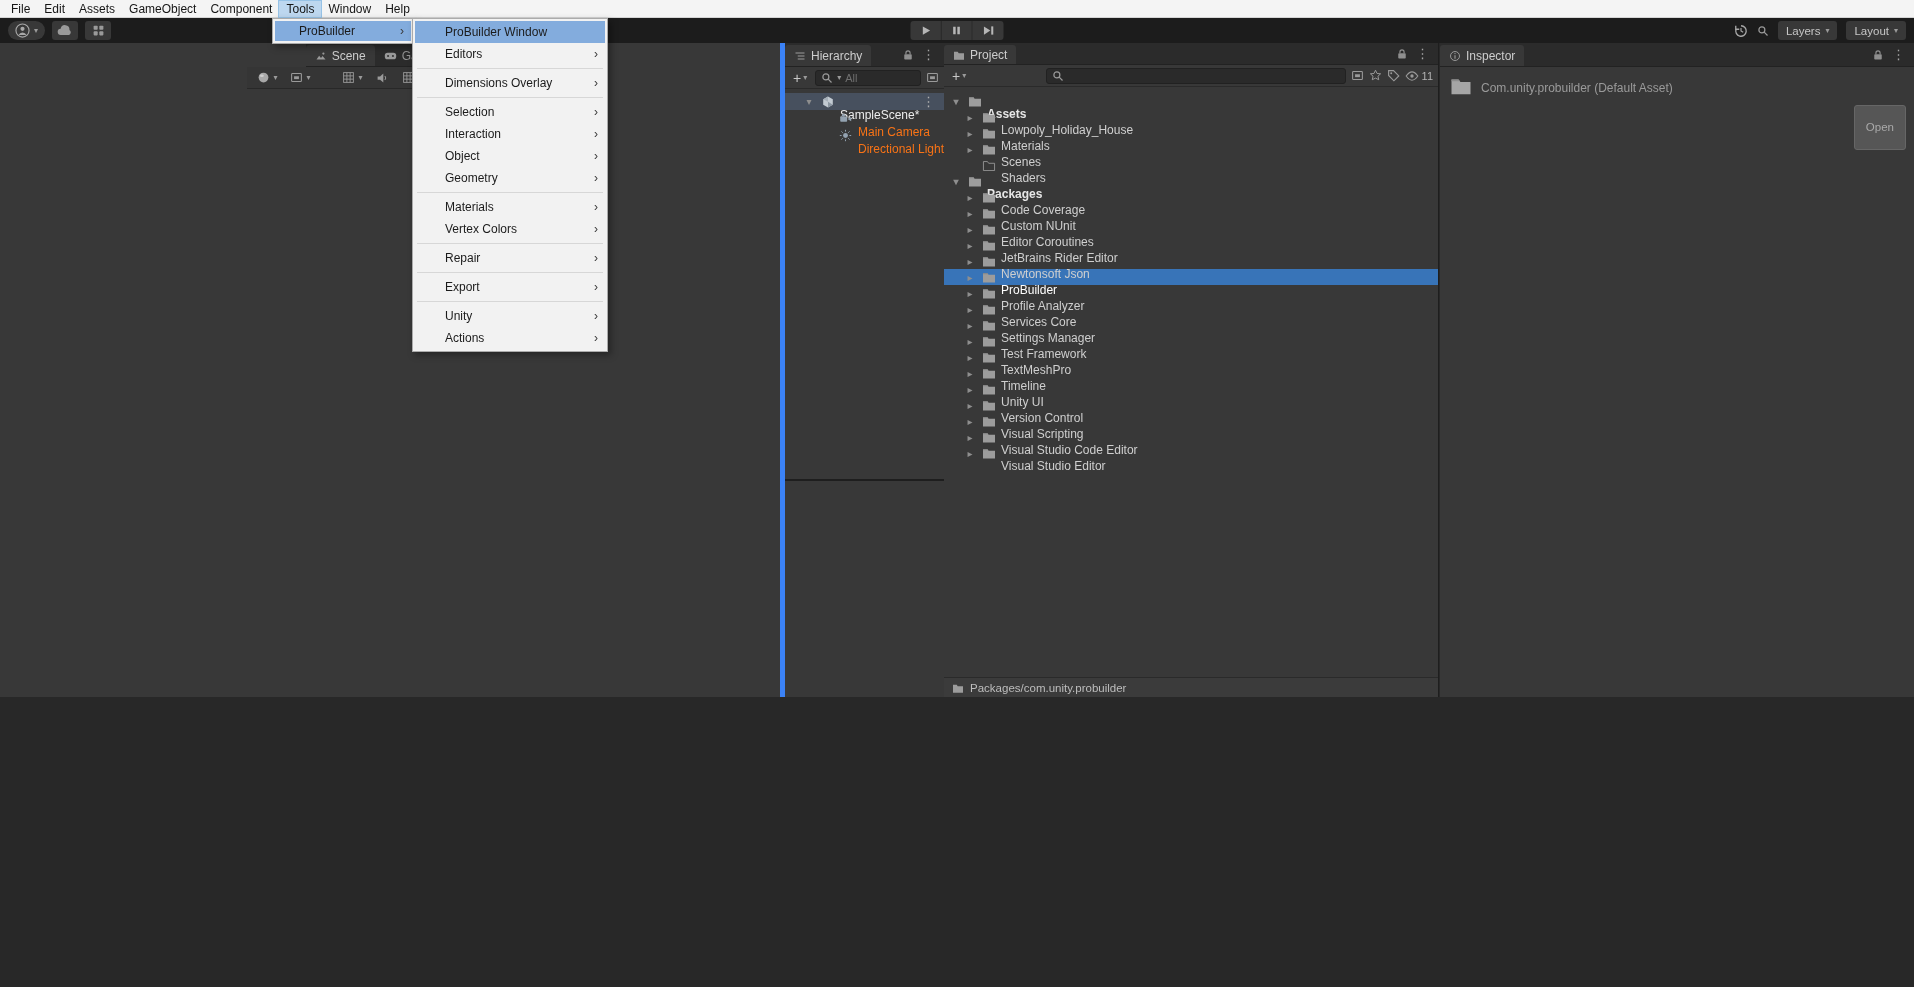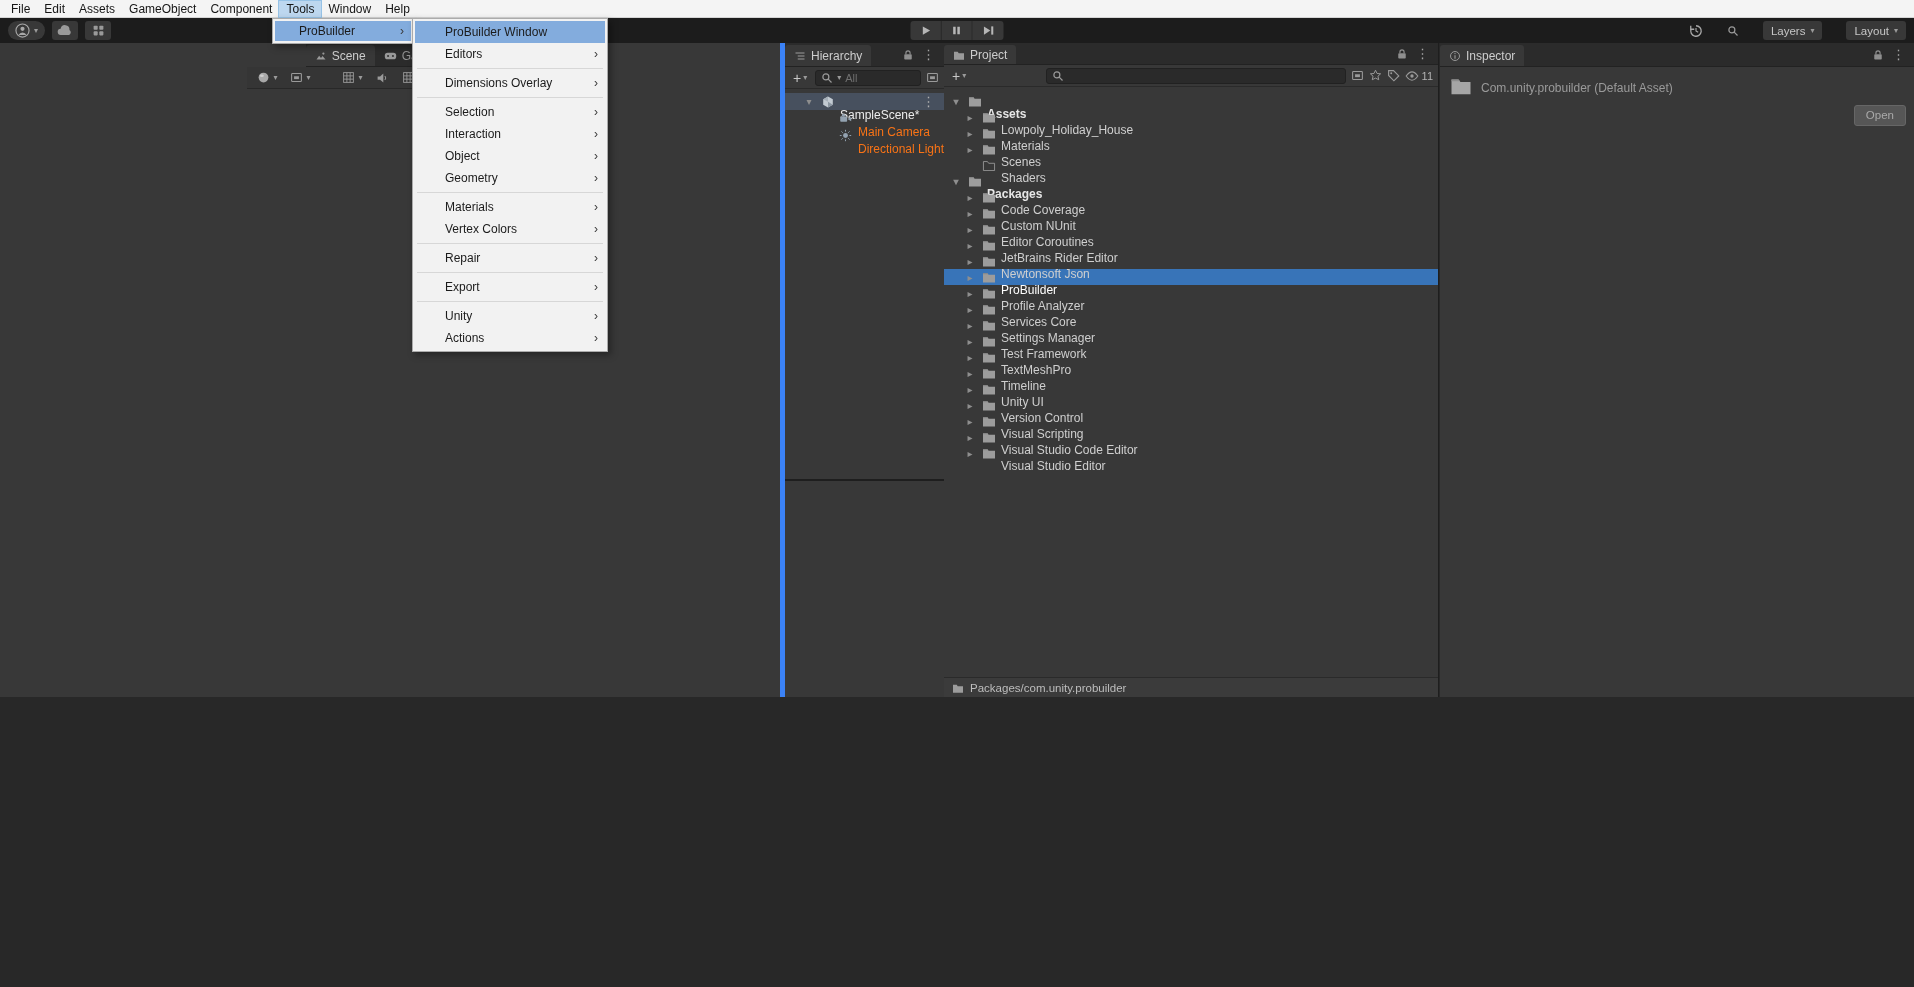--- a/index.html
+++ b/index.html
@@ -15,21 +15,21 @@
   .toolbar{position:absolute;left:0;top:18px;right:0;height:25px;background:#1C1C1C;display:flex;align-items:center;padding:0 8px;z-index:10;}
   .tb-group-left{display:flex;gap:7px;align-items:center;}
   .tb-btn,.tb-drop{height:19px;background:#383838;border-radius:3px;display:flex;align-items:center;justify-content:center;color:#C6C6C6;}
   .tb-btn{width:26px;}
   .tb-drop{gap:5px;padding:0 8px;font-size:11.5px;}
   .tb-account{border-radius:10px;padding:0 7px;gap:4px;}
   .tb-center{position:absolute;left:50%;transform:translateX(-50%);display:flex;}
   .tb-center .tb-btn{width:31px;border-radius:0;border-right:1px solid #2B2B2B;}
   .tb-center .tb-btn:first-child{border-radius:3px 0 0 3px;}
   .tb-center .tb-btn:last-child{border-radius:0 3px 3px 0;border-right:none;}
-  .tb-group-right{margin-left:auto;display:flex;gap:24px;align-items:center;}
+  .tb-group-right{margin-left:auto;display:flex;gap:9px;align-items:center;}
   .tb-icon{display:flex;align-items:center;justify-content:center;}
   .caret{font-size:8px;color:#9A9A9A;line-height:1;}
 
   
   .scene-col{position:absolute;left:0;top:43px;width:780px;bottom:0;display:flex;flex-direction:column;background:#383838;align-items:center;}
   .center-col{position:absolute;left:780px;top:43px;width:659px;bottom:0;display:flex;flex-direction:row;background:#383838;border-left:5px solid #3b82f6;border-right:1px solid #1E1E1E;}
   .inspector-col{position:absolute;left:1440px;top:43px;right:0;bottom:0;background:#383838;display:flex;flex-direction:column;}
 
   
   .tabstrip{height:24px;background:#2B2B2B;display:flex;align-items:flex-end;border-bottom:1px solid #222;position:relative;flex:none;}
@@ -77,21 +77,21 @@
   .scene-gizmo{position:absolute;left:677px;top:12px;width:86px;height:86px;}
   .persp{position:absolute;left:693px;top:96px;color:rgba(225,225,225,0.55);font-size:11px;display:flex;gap:5px;align-items:center;}
   .overlay-handle{position:absolute;left:658px;top:6px;color:rgba(45,45,45,0.6);font-size:14px;font-weight:bold;}
   .cam-gizmo{position:absolute;left:497px;top:445px;opacity:0.85;}
   .light-gizmo{position:absolute;left:606px;top:459px;opacity:0.85;}
 
   
   .insp-header{display:flex;align-items:center;gap:9px;padding:9px 10px 3px 10px;}
   .insp-title{font-size:12px;color:#9A9A9A;white-space:nowrap;}
   .insp-openrow{display:flex;justify-content:flex-end;padding:3px 8px;}
-  .open-btn{background:#565656;border:1px solid #666;border-radius:3px;color:#A9A9A9;font-size:11.5px;padding:2px 11px;line-height:15px;}
+  .open-btn{background:#565656;border:1px solid #666;border-radius:3px;color:#A9A9A9;font-size:11.5px;padding:14px 11px;line-height:15px;}
 
   
   .popup{position:absolute;background:#F2F2F2;border:1px solid #ABABAB;box-shadow:3px 3px 7px rgba(0,0,0,0.35);z-index:100;padding:2px;font-size:12px;color:#1B1B1B;}
   .tools-popup{left:272px;top:18px;width:142px;}
   .pb-popup{left:412px;top:18px;width:196px;}
   .popup-item{height:22px;display:flex;align-items:center;padding-left:30px;padding-right:7px;white-space:nowrap;}
   .tools-popup .popup-item{padding-left:24px;height:20px;}
   .popup-item .pi-arrow{margin-left:auto;color:#3A3A3A;font-size:12px;}
   .popup-item.hl{background:#83ACDD;}
   .popup-sep{height:1px;background:#D7D7D7;margin:3px 2px;}

